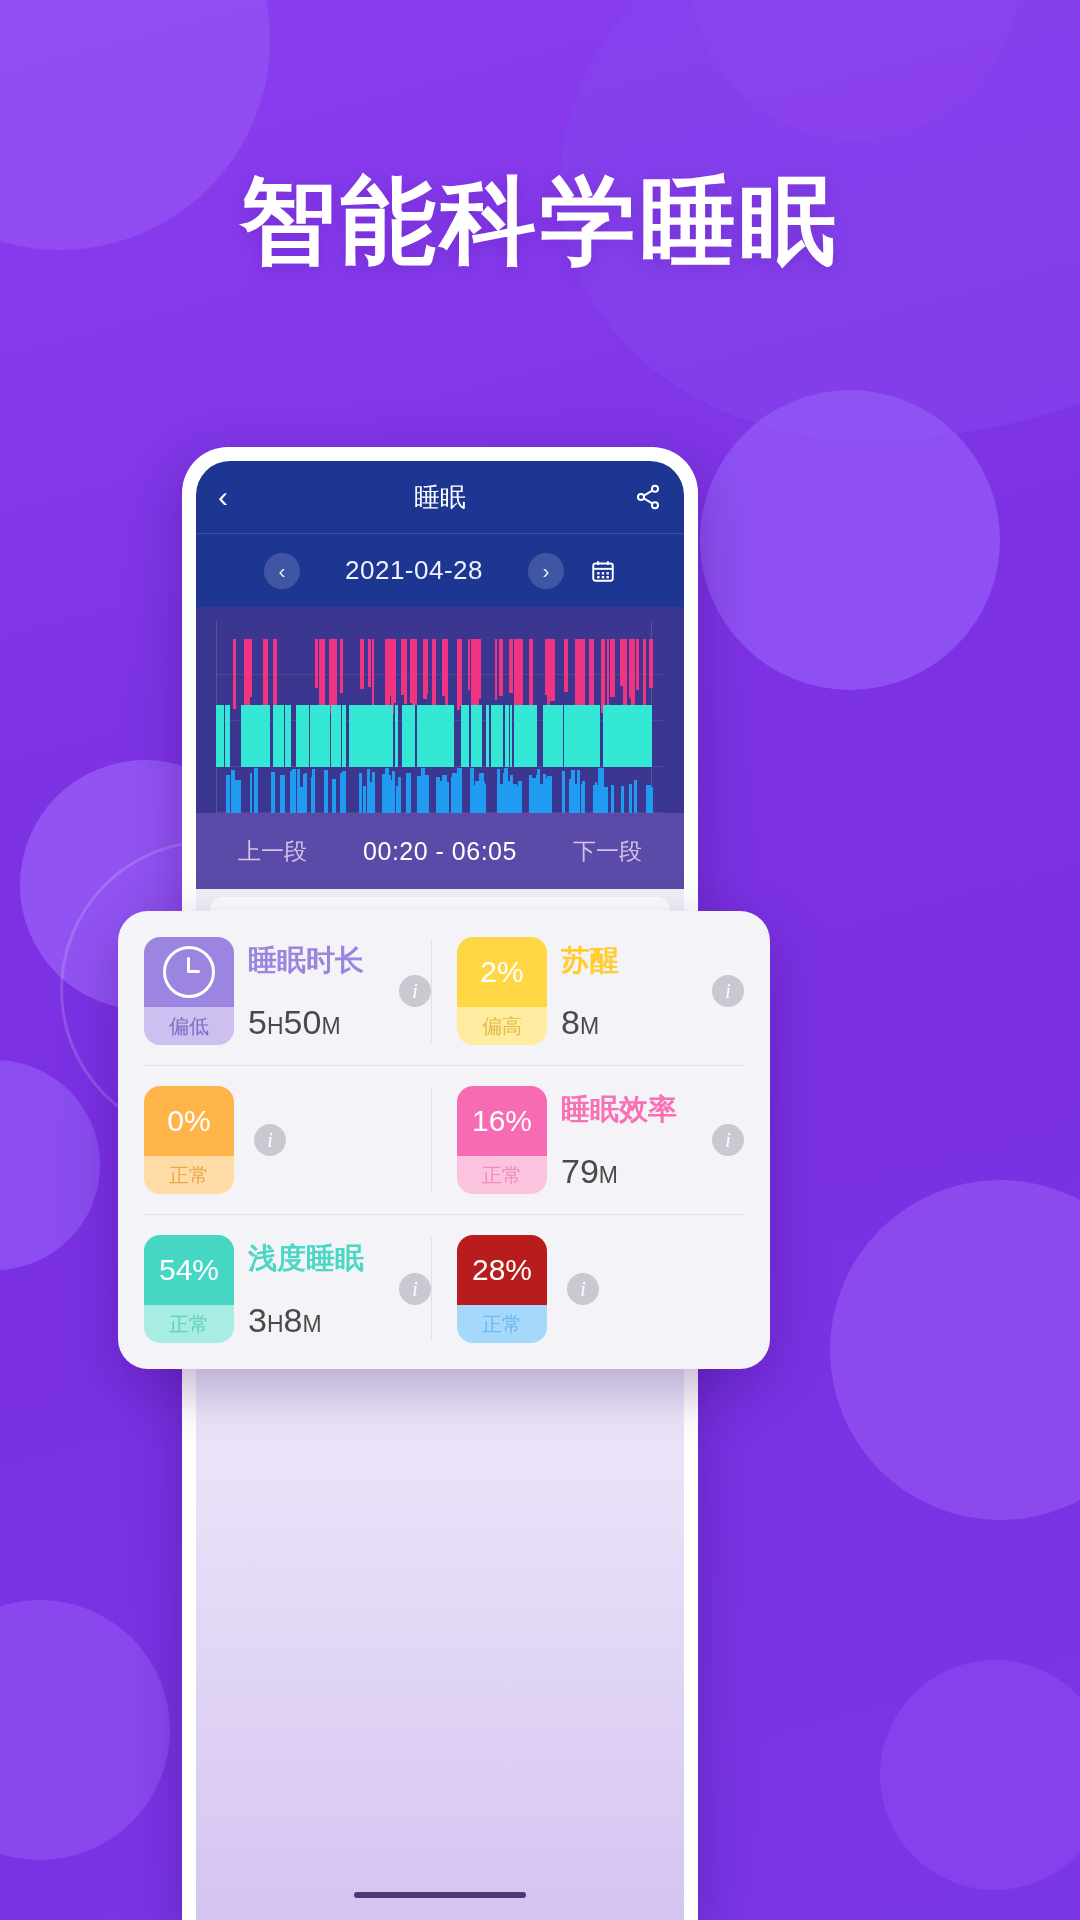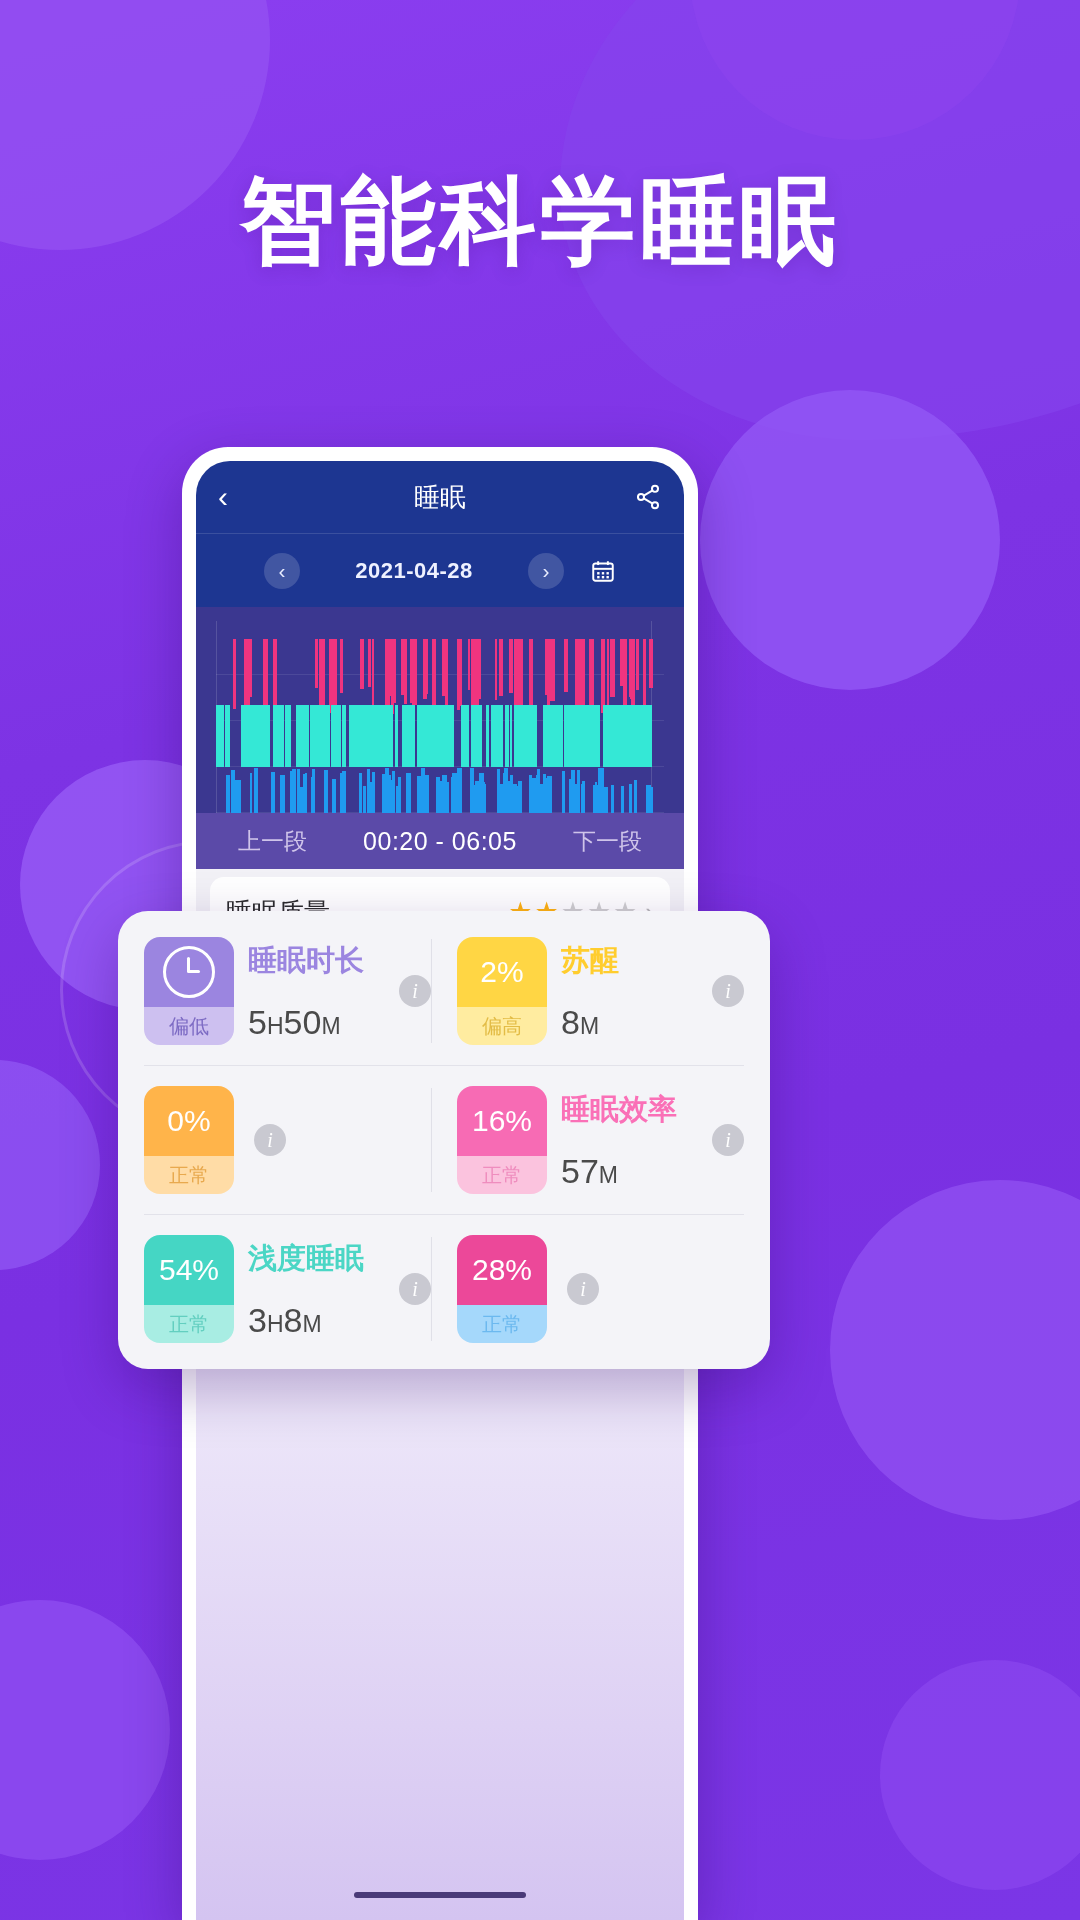--- a/index.html
+++ b/index.html
@@ -91,22 +91,22 @@
     display: flex; align-items: center; justify-content: center;
     gap: 16px;
   }
   .circ-btn {
     width: 36px; height: 36px; border-radius: 50%;
     background: rgba(255,255,255,.16);
     display: flex; align-items: center; justify-content: center;
     color: #e9edff; font-size: 21px; line-height: 1;
   }
   #date-text {
-    color: #eef1ff; font-size: 22px; letter-spacing: .5px;
-    min-width: 196px; text-align: center; font-weight: bold;
+    color: #eef1ff; font-size: 26px; letter-spacing: .5px;
+    min-width: 196px; text-align: center;
   }
   #calendar-icon { margin-left: 10px; color: #fff; display:flex; }
 
   
   #chart-wrap {
     background: #3b3790;
     padding: 14px 20px 0 20px;
     position: relative;
   }
   #chart {
@@ -120,21 +120,21 @@
   }
   .vline {
     position: absolute; top: 0; bottom: 0; width: 1px;
     background: rgba(255,255,255,.14);
   }
   .bar { position: absolute; bottom: 0; }
 
   
   #segrow {
     background: #5b4aa8;
-    height: 56px;
+    height: 76px;
     display: flex; align-items: center; justify-content: center;
     gap: 56px;
   }
   .seg-side { color: #cfc4ea; font-size: 23px; }
   #seg-range { color: #ffffff; font-size: 25px; letter-spacing: .5px; }
 
   
   #quality-card {
     background: #ffffff;
     margin: 8px 14px 0 14px;
@@ -673,38 +673,38 @@
         </div>
         <div class="info">i</div>
       </div>
       <div class="stat-cell">
         <div class="badge">
           <div class="badge-top" style="background: rgb(247, 107, 180);">16%</div>
           <div class="badge-bot" style="background: rgb(251, 195, 222); color: rgb(239, 141, 190);">正常</div>
         </div>
         <div class="stat-body">
           <div class="stat-title" style="color: rgb(250, 112, 183);">睡眠效率</div>
-          <div class="stat-value"><span>57</span><span class="u">M</span></div>
+          <div class="stat-value"><span>79</span><span class="u">M</span></div>
         </div>
         <div class="info">i</div>
       </div>
     </div>
     <div class="stat-row">
       <div class="stat-cell">
         <div class="badge">
           <div class="badge-top" style="background: rgb(69, 214, 196);">54%</div>
           <div class="badge-bot" style="background: rgb(168, 237, 227); color: rgb(99, 207, 192);">正常</div>
         </div>
         <div class="stat-body">
           <div class="stat-title" style="color: rgb(75, 214, 197);">浅度睡眠</div>
           <div class="stat-value"><span>3</span><span class="u">H</span><span>8</span><span class="u">M</span></div>
         </div>
         <div class="info">i</div>
       </div>
       <div class="stat-cell">
         <div class="badge">
-          <div class="badge-top" style="background: #ec4899;">28%</div>
+          <div class="badge-top" style="background: #b91c1c;">28%</div>
           <div class="badge-bot" style="background: rgb(165, 216, 251); color: rgb(108, 185, 239);">正常</div>
         </div>
         <div class="info">i</div>
       </div>
     </div>
   </div>
 
 </body></html>

